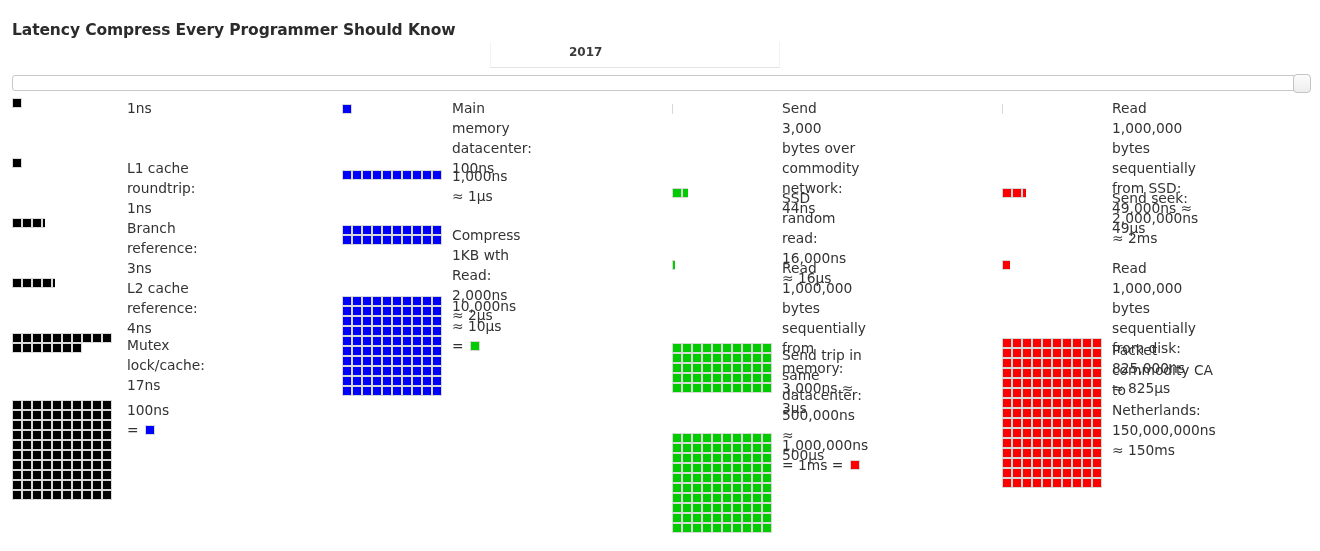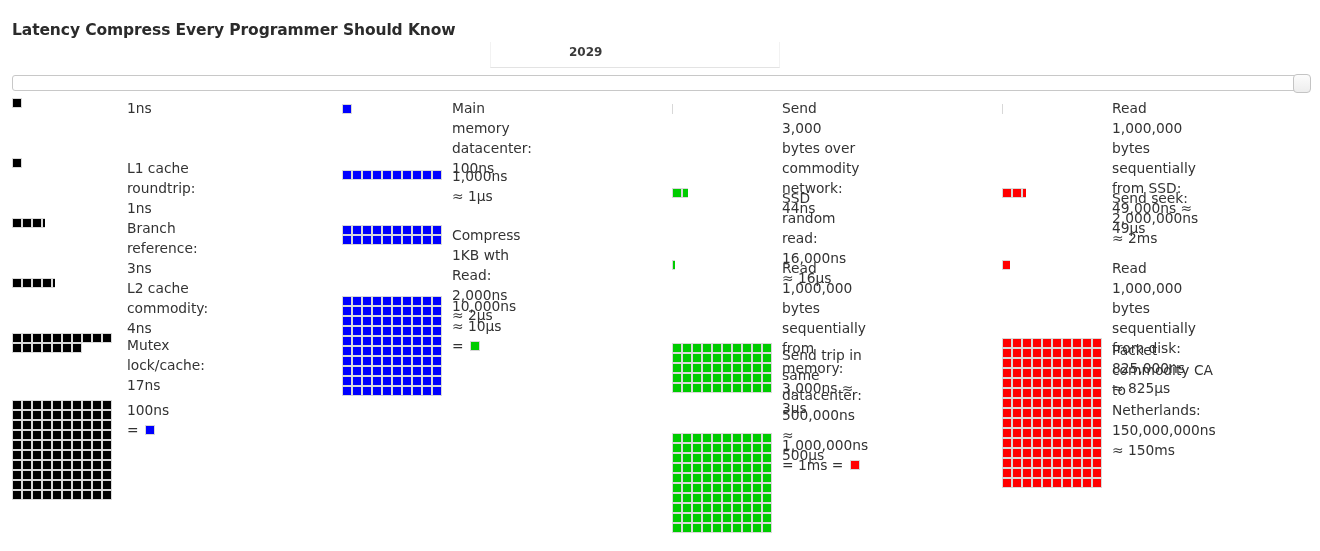--- a/index.html
+++ b/index.html
@@ -116,21 +116,21 @@
     vertical-align: baseline;
     margin-left: 2px;
   }
 </style>
 </head>
 <body>
 
 <h1 id="page-title">Latency Compress Every Programmer Should Know</h1>
 
 <div id="year-label-box">
-  <span id="year-label">2029</span>
+  <span id="year-label">2017</span>
 </div>
 
 <div id="slider-track"></div>
 <div id="slider-handle"></div>
 
 <div class="column" id="col-0">
     <div class="entry" style="top: 8px;">
       <div class="blocks">
         <div class="sq-row"><span class="sq" style="background: rgb(0, 0, 0);"></span></div>
       </div>
@@ -145,21 +145,21 @@
     <div class="entry" style="top: 128px;">
       <div class="blocks">
         <div class="sq-row"><span class="sq" style="background: rgb(0, 0, 0);"></span><span class="sq" style="background: rgb(0, 0, 0);"></span><span class="sq" style="background: rgb(0, 0, 0);"></span><span class="sq partial" style="background: rgb(0, 0, 0); width: 3px;"></span></div>
       </div>
       <div class="entry-label" style="left: 115px; top: 0px;">Branch reference: 3ns</div>
     </div>
     <div class="entry" style="top: 188px;">
       <div class="blocks">
         <div class="sq-row"><span class="sq" style="background: rgb(0, 0, 0);"></span><span class="sq" style="background: rgb(0, 0, 0);"></span><span class="sq" style="background: rgb(0, 0, 0);"></span><span class="sq" style="background: rgb(0, 0, 0);"></span><span class="sq partial" style="background: rgb(0, 0, 0); width: 3px;"></span></div>
       </div>
-      <div class="entry-label" style="left: 115px; top: 0px;">L2 cache commodity: 4ns</div>
+      <div class="entry-label" style="left: 115px; top: 0px;">L2 cache reference: 4ns</div>
     </div>
     <div class="entry" style="top: 243px;">
       <div class="blocks">
         <div class="sq-row"><span class="sq" style="background: rgb(0, 0, 0);"></span><span class="sq" style="background: rgb(0, 0, 0);"></span><span class="sq" style="background: rgb(0, 0, 0);"></span><span class="sq" style="background: rgb(0, 0, 0);"></span><span class="sq" style="background: rgb(0, 0, 0);"></span><span class="sq" style="background: rgb(0, 0, 0);"></span><span class="sq" style="background: rgb(0, 0, 0);"></span><span class="sq" style="background: rgb(0, 0, 0);"></span><span class="sq" style="background: rgb(0, 0, 0);"></span><span class="sq" style="background: rgb(0, 0, 0);"></span></div>
         <div class="sq-row"><span class="sq" style="background: rgb(0, 0, 0);"></span><span class="sq" style="background: rgb(0, 0, 0);"></span><span class="sq" style="background: rgb(0, 0, 0);"></span><span class="sq" style="background: rgb(0, 0, 0);"></span><span class="sq" style="background: rgb(0, 0, 0);"></span><span class="sq" style="background: rgb(0, 0, 0);"></span><span class="sq" style="background: rgb(0, 0, 0);"></span></div>
       </div>
       <div class="entry-label" style="left: 115px; top: 2px;">Mutex lock/cache: 17ns</div>
     </div>
     <div class="entry" style="top: 310px;">
       <div class="blocks">

